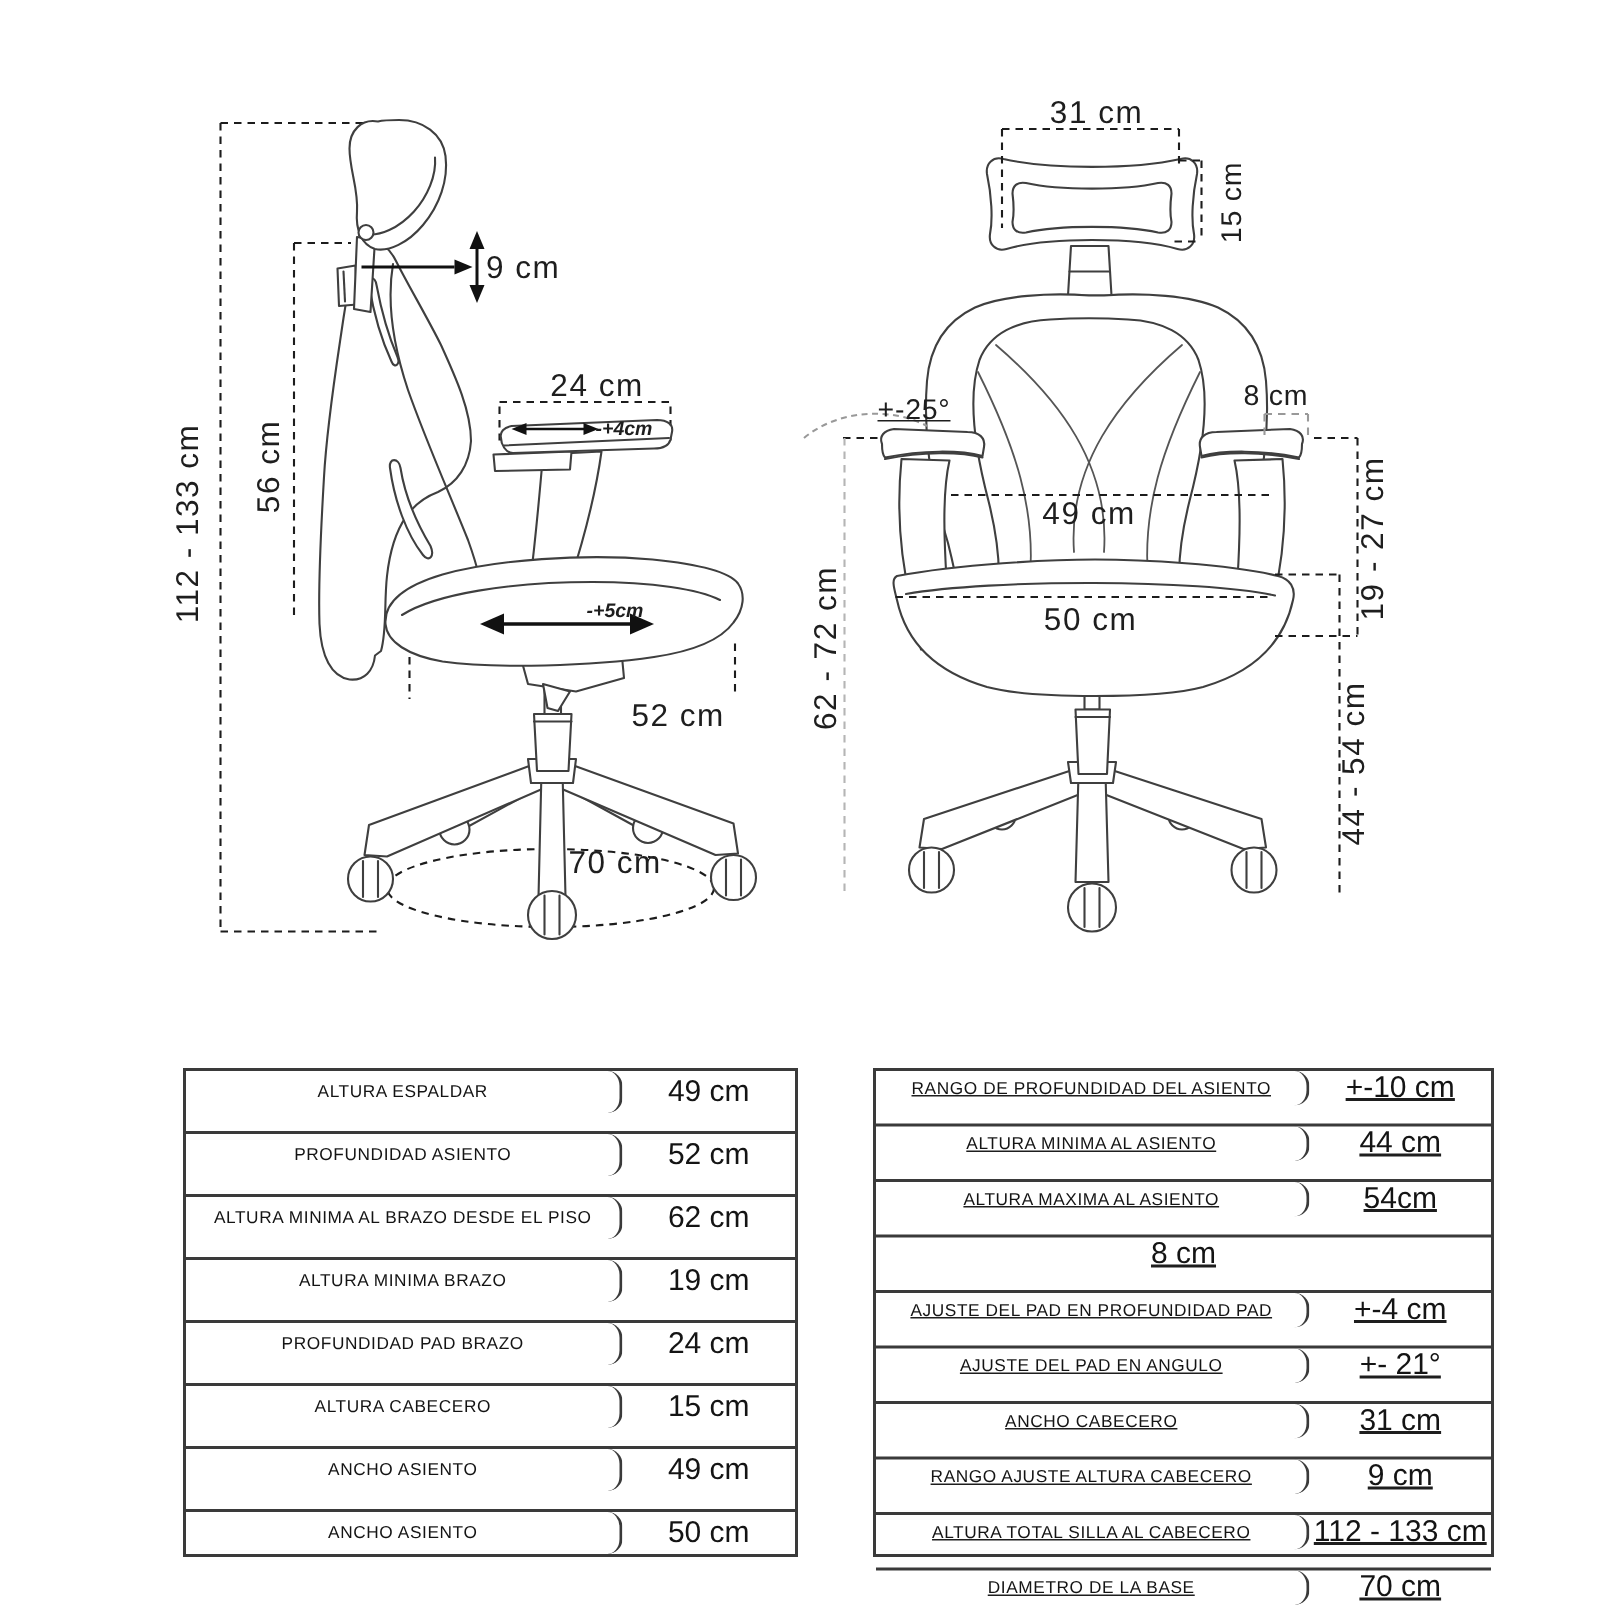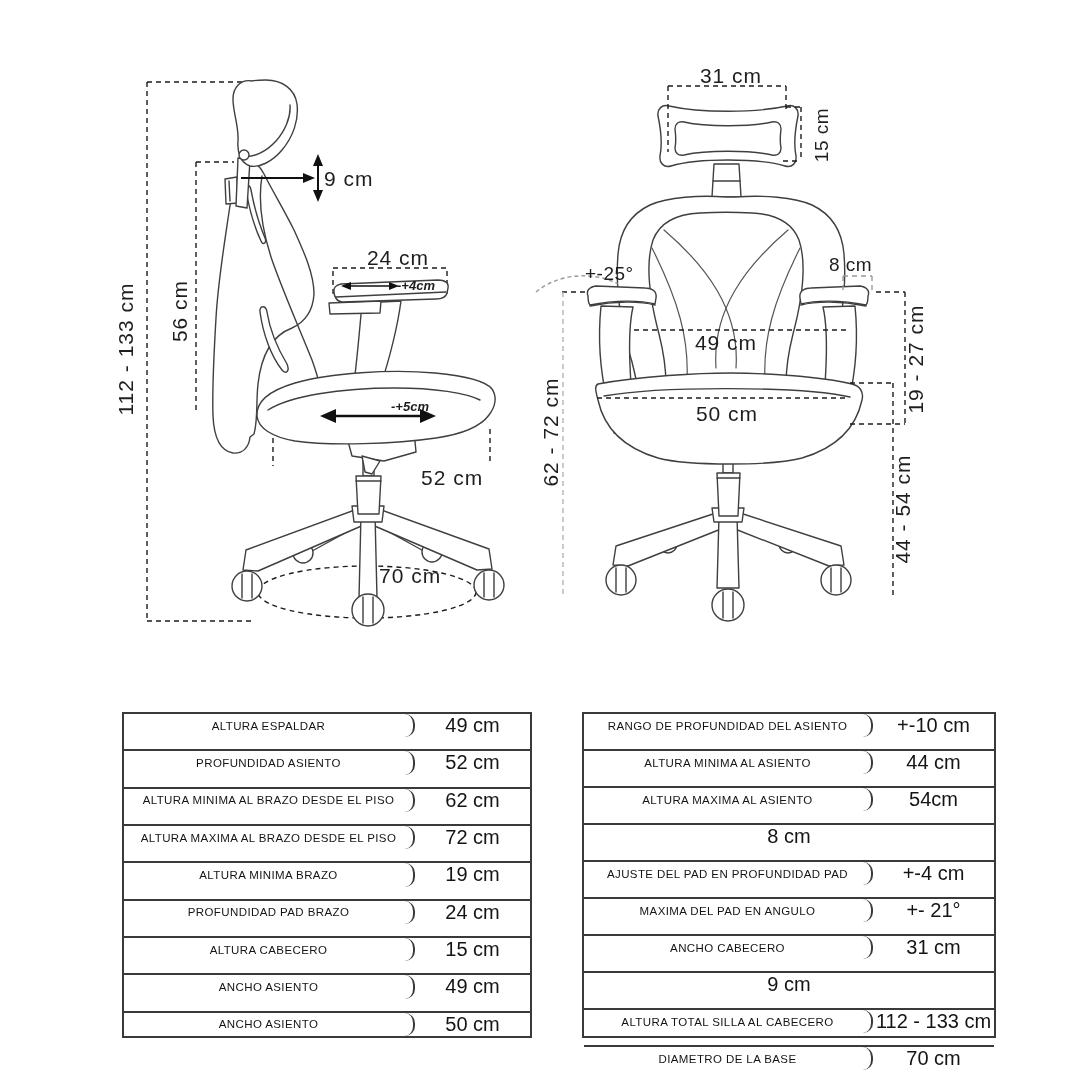--- a/index.html
+++ b/index.html
@@ -213,21 +213,21 @@
   <div class="dim rot" style="left:145px;top:299px;width:70px;">56 cm</div>
   <div class="dim" style="left:324px;top:167px;">9 cm</div>
   <div class="dim" style="left:363px;top:246px;width:70px;">24 cm</div>
   <div class="dim small" style="left:397px;top:278px;">-+4cm</div>
   <div class="dim small" style="left:391px;top:399px;">-+5cm</div>
   <div class="dim" style="left:421px;top:466px;">52 cm</div>
   <div class="dim" style="left:379px;top:564px;">70 cm</div>
 
   <div class="dim" style="left:696px;top:64px;width:70px;">31 cm</div>
   <div class="dim rot mid" style="left:787px;top:124px;width:70px;">15 cm</div>
-  <div class="dim mid" style="left:585px;top:263px;">+-25°</div>
+  <div class="dim mid" style="left:585px;top:263px;text-decoration:underline;">+-25°</div>
   <div class="dim mid" style="left:829px;top:254px;">8 cm</div>
   <div class="dim" style="left:691px;top:331px;width:70px;">49 cm</div>
   <div class="dim rot" style="left:851px;top:347px;width:130px;">19 - 27 cm</div>
   <div class="dim" style="left:692px;top:402px;width:70px;">50 cm</div>
   <div class="dim rot" style="left:486px;top:420px;width:130px;">62 - 72 cm</div>
   <div class="dim rot" style="left:838px;top:497px;width:130px;">44 - 54 cm</div>
 
   <div class="spec-table left" style="left:122px;top:712px;width:406px;height:322px;">
     <div class="trow">
         <div class="tlabel">ALTURA ESPALDAR</div>
@@ -235,24 +235,20 @@
       </div>
     <div class="trow">
         <div class="tlabel">PROFUNDIDAD ASIENTO</div>
         <div class="tvalue">52 cm</div>
       </div>
     <div class="trow">
         <div class="tlabel">ALTURA MINIMA AL BRAZO DESDE EL PISO</div>
         <div class="tvalue">62 cm</div>
       </div>
     <div class="trow">
-        <div class="tlabel">ALTURA MAXIMA AL BRAZO DESDE EL PISO</div>
-        <div class="tvalue">72 cm</div>
-      </div>
-    <div class="trow">
         <div class="tlabel">ALTURA MINIMA BRAZO</div>
         <div class="tvalue">19 cm</div>
       </div>
     <div class="trow">
         <div class="tlabel">PROFUNDIDAD PAD BRAZO</div>
         <div class="tvalue">24 cm</div>
       </div>
     <div class="trow">
         <div class="tlabel">ALTURA CABECERO</div>
         <div class="tvalue">15 cm</div>
@@ -260,49 +256,50 @@
     <div class="trow">
         <div class="tlabel">ANCHO ASIENTO</div>
         <div class="tvalue">49 cm</div>
       </div>
     <div class="trow">
         <div class="tlabel">ANCHO ASIENTO</div>
         <div class="tvalue">50 cm</div>
       </div>
   </div>
 
-  <div class="spec-table right" style="left:582px;top:712px;width:410px;height:322px;">
+  <div class="spec-table right" style="left:582px;top:712px;width:410px;height:322px;text-decoration:underline;">
     <div class="trow">
         <div class="tlabel">RANGO DE PROFUNDIDAD DEL ASIENTO</div>
         <div class="tvalue">+-10 cm</div>
       </div>
     <div class="trow">
         <div class="tlabel">ALTURA MINIMA AL ASIENTO</div>
         <div class="tvalue">44 cm</div>
       </div>
     <div class="trow">
         <div class="tlabel">ALTURA MAXIMA AL ASIENTO</div>
         <div class="tvalue">54cm</div>
       </div>
     <div class="trow">
         <div class="tvalue">8 cm</div>
       </div>
     <div class="trow">
         <div class="tlabel">AJUSTE DEL PAD EN PROFUNDIDAD PAD</div>
         <div class="tvalue">+-4 cm</div>
       </div>
     <div class="trow">
-        <div class="tlabel">MAXIMA DEL PAD EN ANGULO</div>
+        <div class="tlabel">AJUSTE DEL PAD EN ANGULO</div>
         <div class="tvalue">+- 21°</div>
       </div>
     <div class="trow">
         <div class="tlabel">ANCHO CABECERO</div>
         <div class="tvalue">31 cm</div>
       </div>
     <div class="trow">
+        <div class="tlabel">RANGO AJUSTE ALTURA CABECERO</div>
         <div class="tvalue">9 cm</div>
       </div>
     <div class="trow">
         <div class="tlabel">ALTURA TOTAL SILLA AL CABECERO</div>
         <div class="tvalue">112 - 133 cm</div>
       </div>
     <div class="trow">
         <div class="tlabel">DIAMETRO DE LA BASE</div>
         <div class="tvalue">70 cm</div>
       </div>

